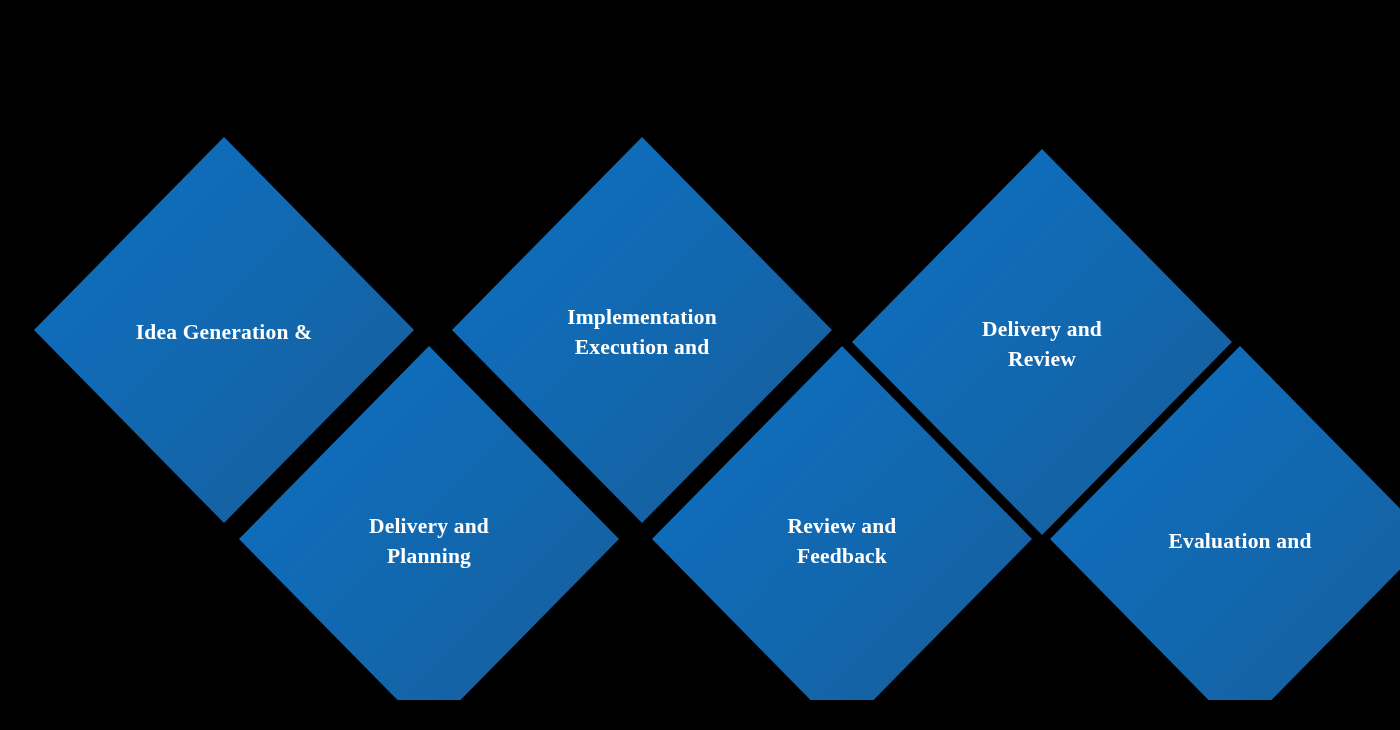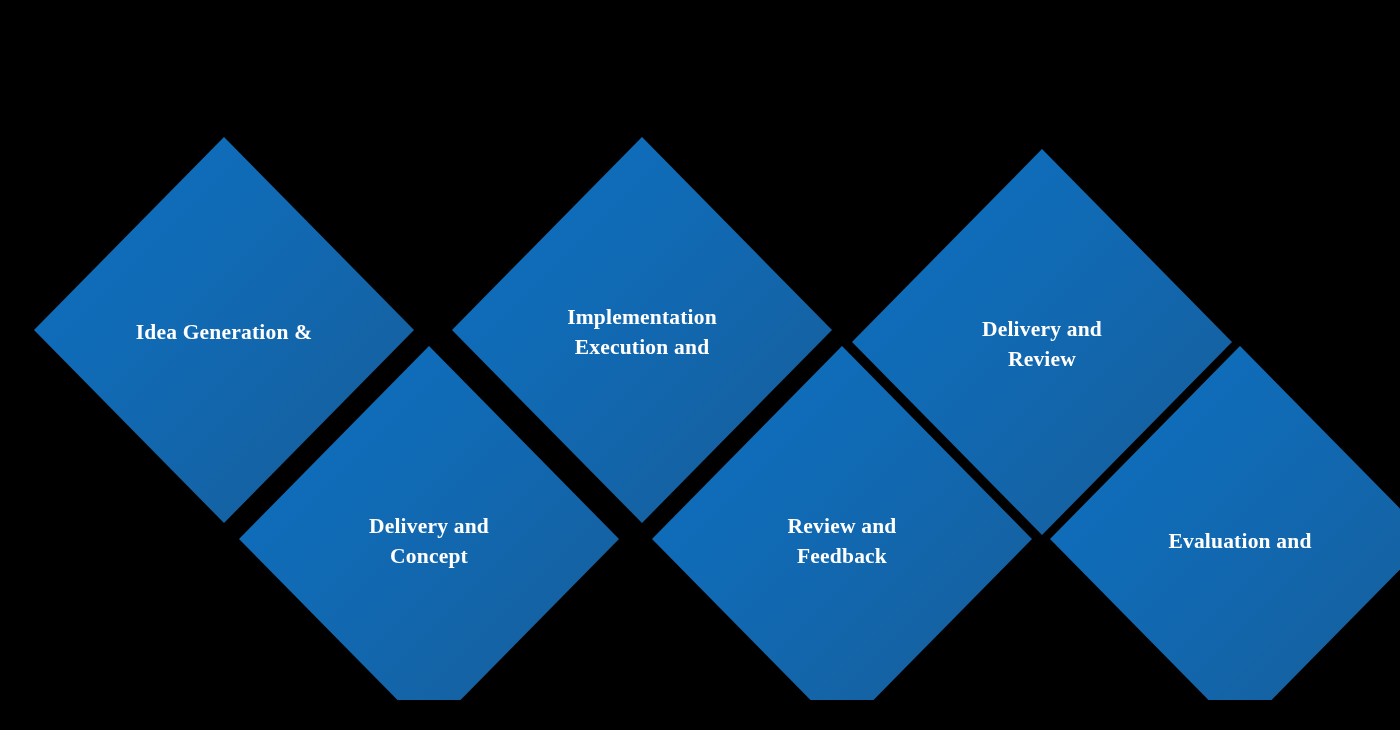--- a/index.html
+++ b/index.html
@@ -66,21 +66,21 @@
   <div class="diamond d3">
     <div class="label">
       <span>Delivery and</span>
       <span>Review</span>
     </div>
   </div>
 
   <div class="diamond d4">
     <div class="label">
       <span>Delivery and</span>
-      <span>Concept</span>
+      <span>Planning</span>
     </div>
   </div>
 
   <div class="diamond d5">
     <div class="label">
       <span>Review and</span>
       <span>Feedback</span>
     </div>
   </div>
 

